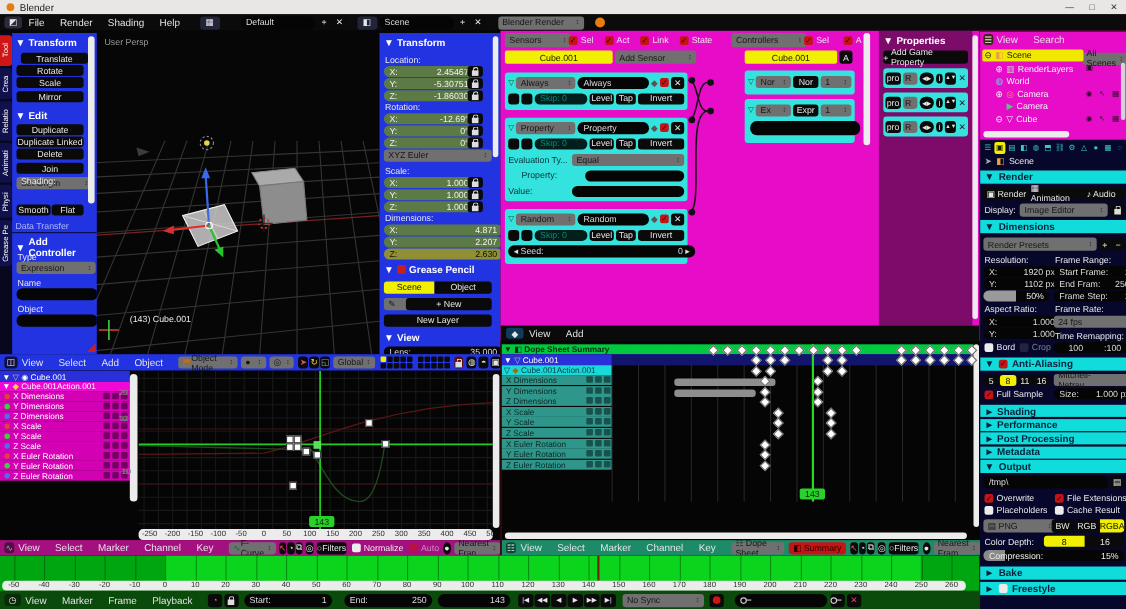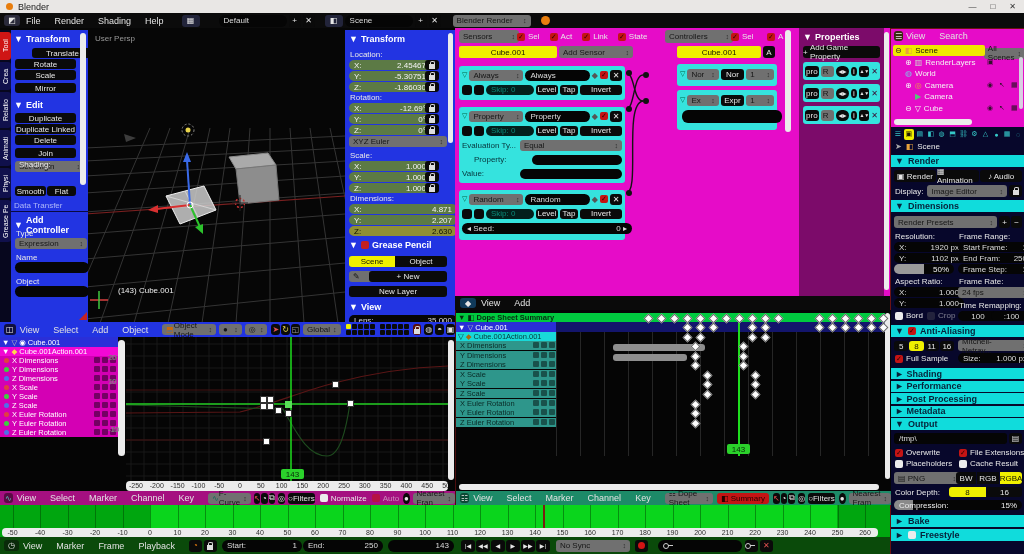--- a/index.html
+++ b/index.html
@@ -133,21 +133,21 @@
           <div class="vtab r act" style="left: 0px; top: 2px; width: 11px; height: 28px;">Tool</div>
           <div class="vtab r" style="left: 0px; top: 32px; width: 11px; height: 28px;">Crea</div>
           <div class="vtab r" style="left: 0px; top: 62px; width: 11px; height: 36px;">Relatio</div>
           <div class="vtab r" style="left: 0px; top: 100px; width: 11px; height: 36px;">Animati</div>
           <div class="vtab r" style="left: 0px; top: 138px; width: 11px; height: 30px;">Physi</div>
           <div class="vtab r" style="left: 0px; top: 170px; width: 11px; height: 42px;">Grease Pe</div>
         </div>
       <div class="r" style="left:11px;top:0;width:77px;height:292px;background:#2234e2;overflow:hidden;">
         <div class="r bhead" style="left:3px;top:4px;">▼ <span>Transform</span></div>
         <div class="r" id="ts-transform-group" style="left:4px;top:18px;width:61px;">
-            <div class="btn r" style="left: 17px; top: 0px; width: 61px; height: 10px;">Translate</div>
+            <div class="btn r" style="left: 4px; top: 0px; width: 61px; height: 10px;">Translate</div>
             <div class="btn r" style="left: 0px; top: 11px; width: 61px; height: 10px;">Rotate</div>
             <div class="btn r" style="left: 0px; top: 22px; width: 61px; height: 10px;">Scale</div>
           </div>
         <div class="btn r" style="left:4px;top:53px;width:61px;height:10px;">Mirror</div>
         <div class="r bhead" style="left:3px;top:70px;">▼ <span>Edit</span></div>
         <div class="r" id="ts-edit-group" style="left:4px;top:83px;width:61px;">
             <div class="btn r" style="left: 0px; top: 0px; width: 61px; height: 10px;">Duplicate</div>
             <div class="btn r" style="left: 0px; top: 11px; width: 61px; height: 10px;">Duplicate Linked</div>
             <div class="btn r" style="left: 0px; top: 22px; width: 61px; height: 10px;">Delete</div>
           </div>
@@ -1197,21 +1197,21 @@
       <span class="btn" style="width:13px;height:12px;">
           <span style="color:#e87d0d;">◔</span>
         </span>
       <span class="btn" style="width:13px;height:12px;margin-left:2px;">
           <span class="lock"></span>
         </span>
       <span class="nf" style="width:70px;height:12px;margin-left:5px;">
           <span>Start:</span>
           <span>1</span>
         </span>
-      <span class="nf" style="width:70px;height:12px;margin-left:1px;gap:33px;">
+      <span class="nf" style="width:70px;height:12px;margin-left:11px;gap:33px;">
           <span>End:</span>
           <span>250</span>
         </span>
       <span class="nf" style="width:56px;height:12px;margin-left:5px;justify-content:flex-end;">143</span>
       <span class="flex" id="tl-transport" style="margin-left:7px;gap:1px;">
           <div class="btn" style="width: 14px; height: 12px; font-size: 6px;">|◀</div>
           <div class="btn" style="width: 14px; height: 12px; font-size: 6px;">◀◀</div>
           <div class="btn" style="width: 14px; height: 12px; font-size: 6px;">◀</div>
           <div class="btn" style="width: 14px; height: 12px; font-size: 6px;">▶</div>
           <div class="btn" style="width: 14px; height: 12px; font-size: 6px;">▶▶</div>

